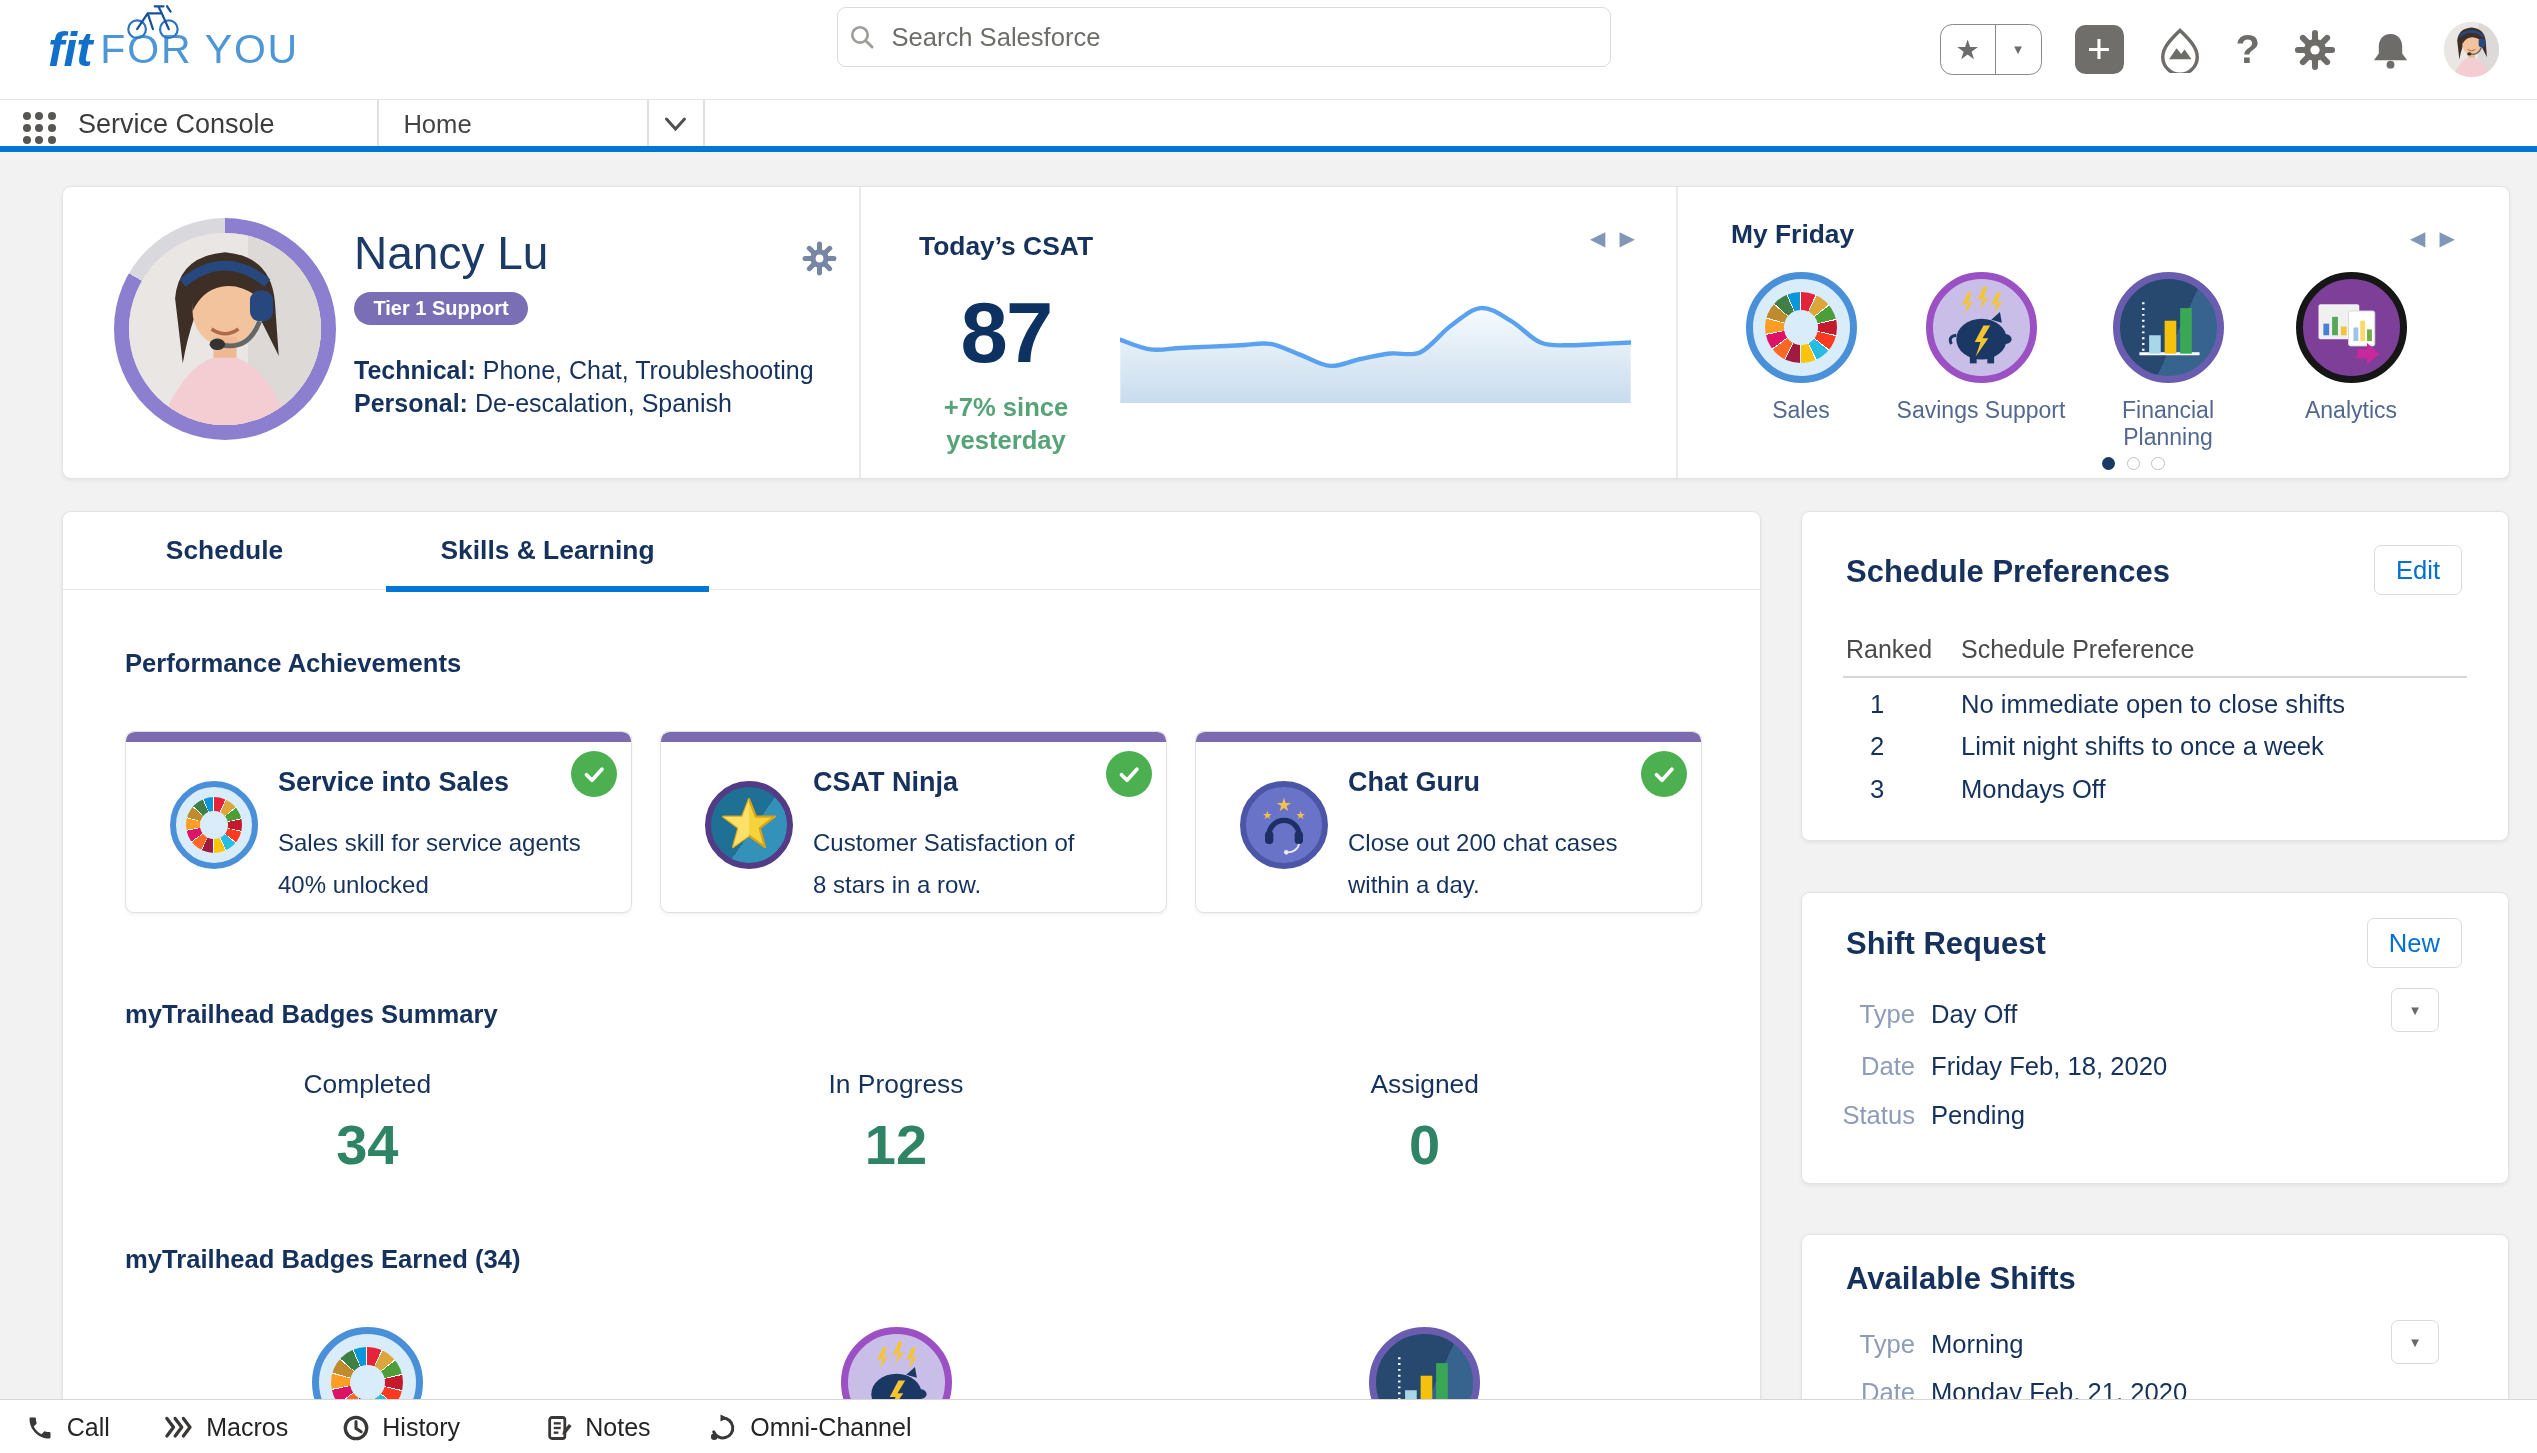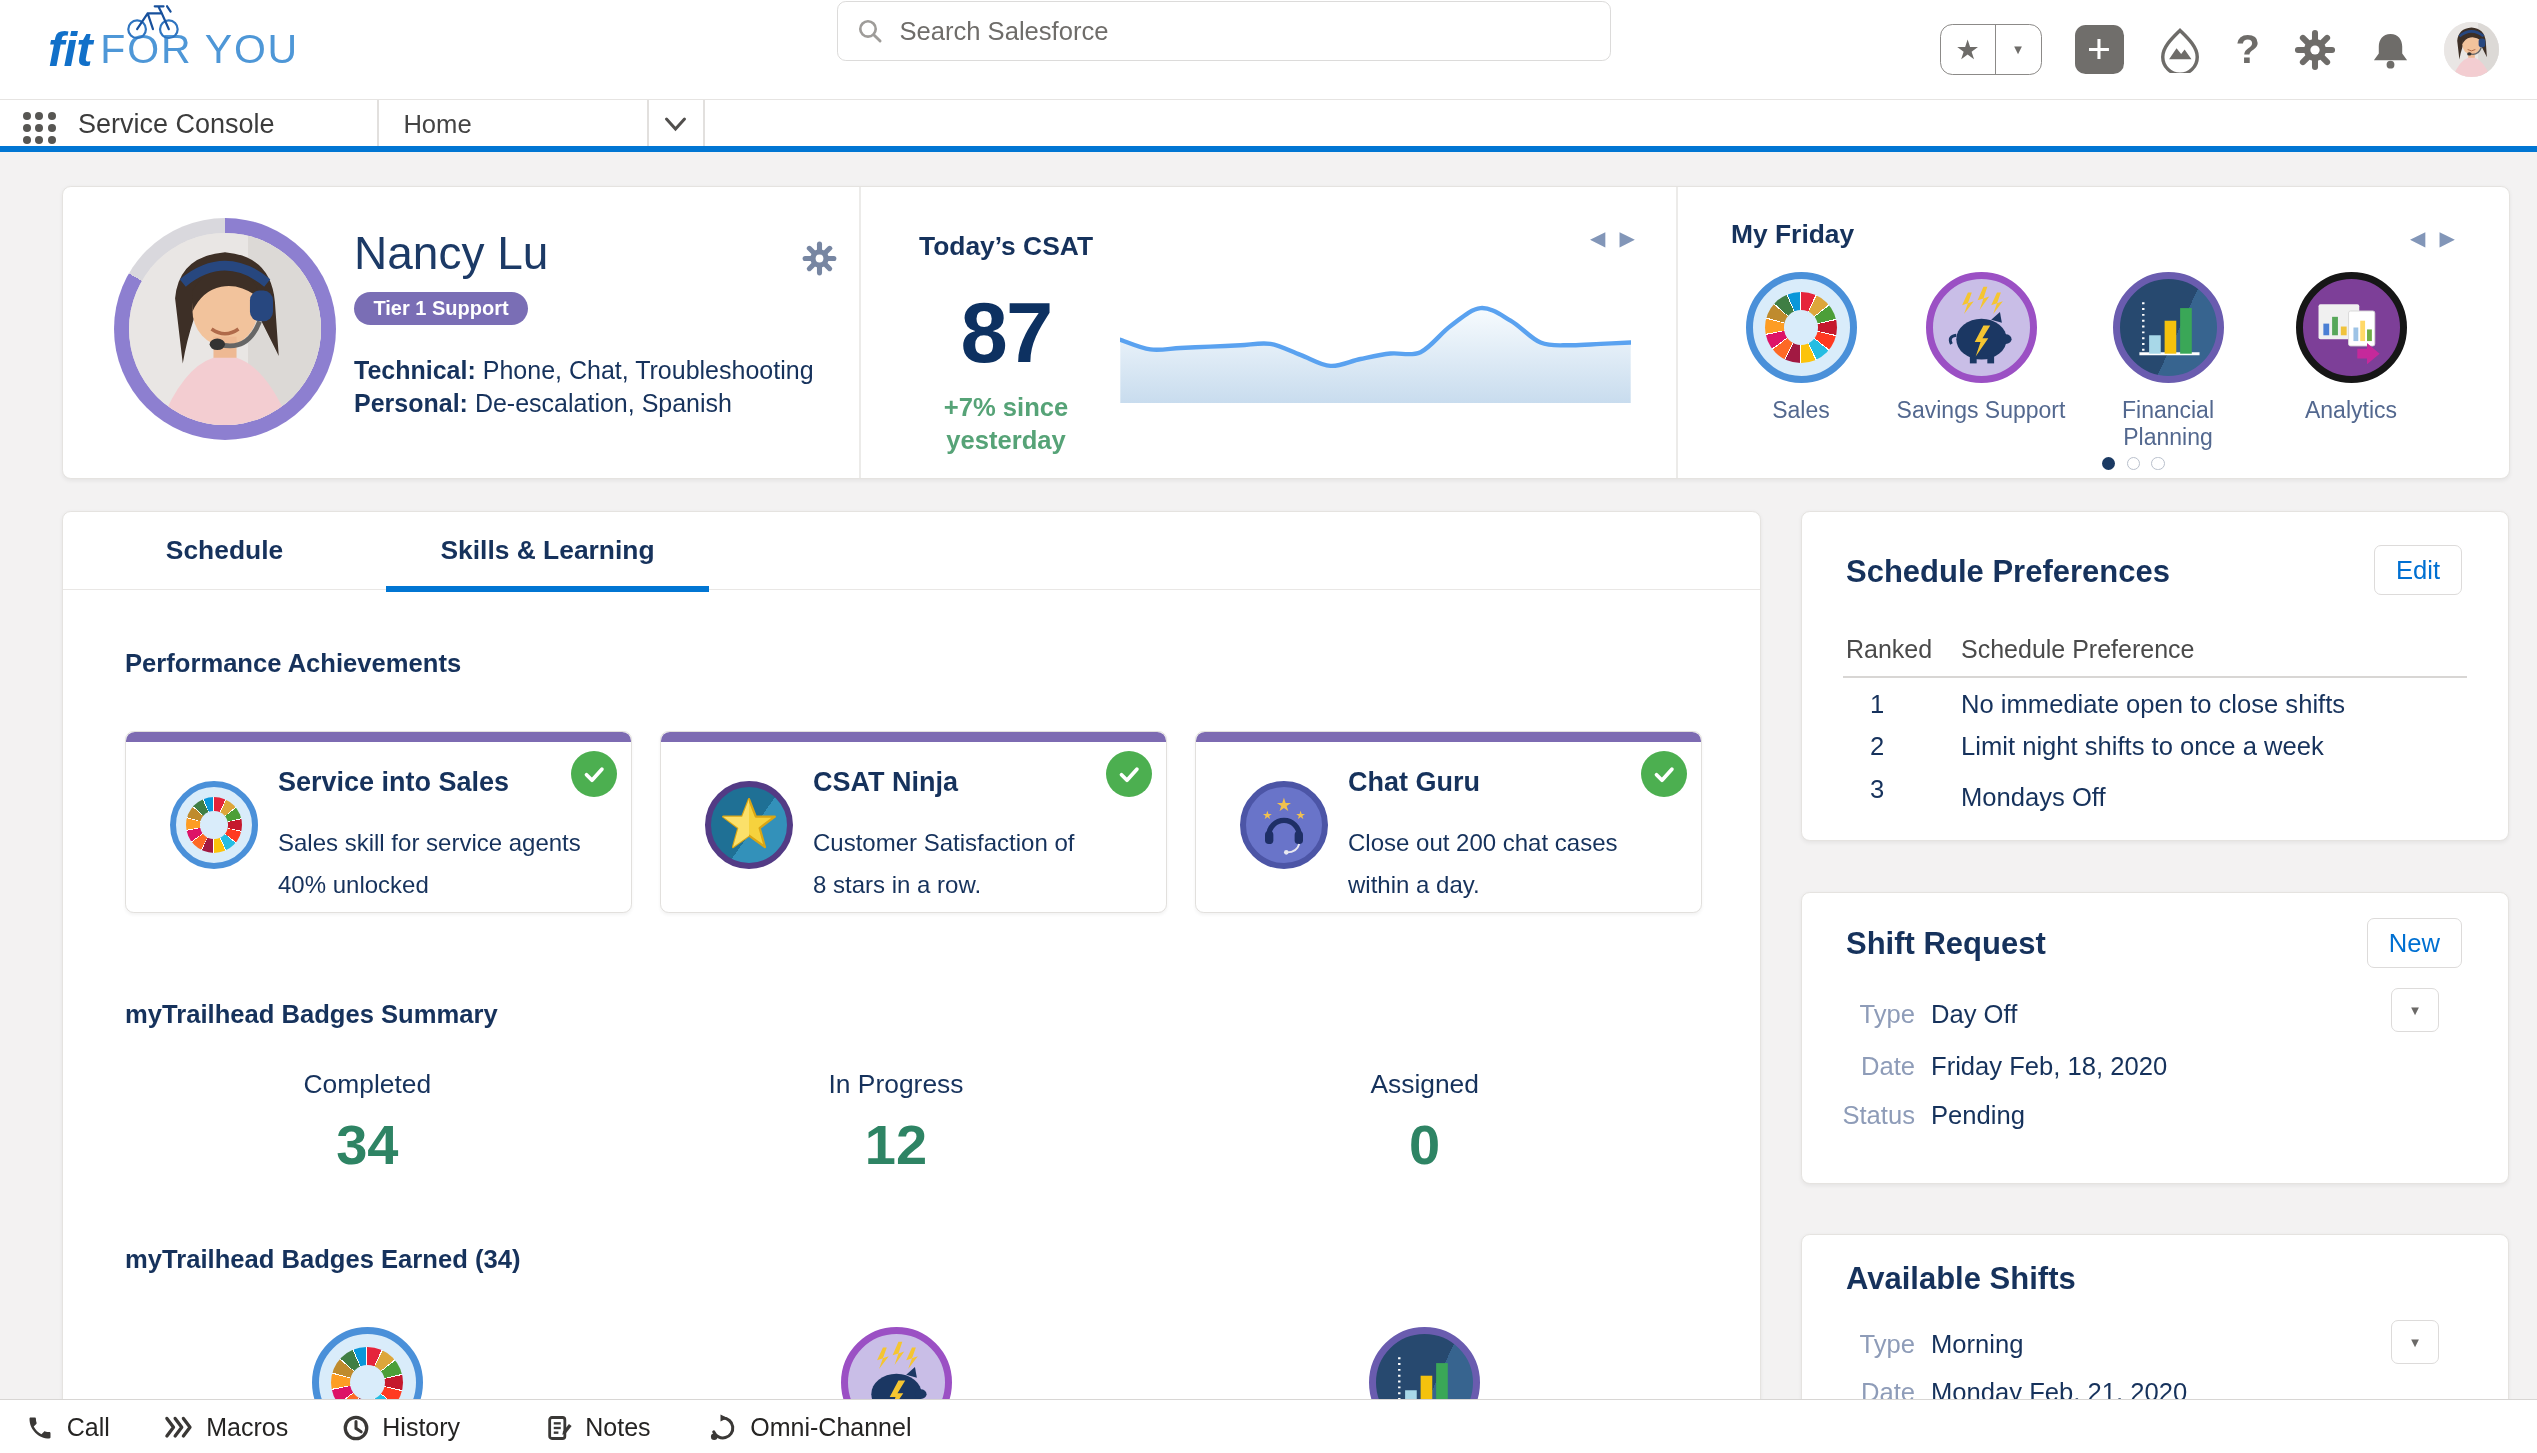--- a/index.html
+++ b/index.html
@@ -6,22 +6,22 @@
   html,body { width:2538px; height:1454px; overflow:hidden; background:#f3f2f2;
               font-family:"Liberation Sans", sans-serif; }
   .screen { position:relative; width:2538px; height:1454px;border-radius:21px; }
 
   
   #ghead { position:absolute; left:0; top:0; width:2538px; height:99px; background:#fff; }
   .logo { position:absolute; left:48px; top:21px; height:56px; display:flex; align-items:center; }
   .logo .fit { font-size:49px; font-weight:800; font-style:italic; color:#1170c9; letter-spacing:-0.9px; }
   .logo .rest { position:relative; font-size:41px; font-weight:300; color:#4e97d7; letter-spacing:1.8px; margin-left:8.8px; }
   .logo .bike { position:absolute; left:23px; top:-26.4px; }
-  .search-box { position:absolute; left:837px; top:1px; width:774px; height:60px; background:#fff;
-    border:1.8px solid #dcdbda; border-radius:8.8px; display:flex; align-items:center; padding:0 19px; }
+  .search-box { position:absolute; left:837px; top:7px; width:774px; height:60px; background:#fff;
+    border:1.8px solid #dcdbda; border-radius:8.8px; display:flex; align-items:center; padding:0 11px; }
   .search-box input { border:none; outline:none; flex:1; font-size:25.6px; color:#16325c; margin-left:16px;
     font-family:"Liberation Sans", sans-serif; background:transparent; }
   .search-box input::placeholder { color:#6f6d6a; }
   .hdr-icons { position:absolute; right:39px; top:0; height:99px; display:flex; align-items:center; gap:33px; }
   .fav-group { width:102px; height:51px; border:1.8px solid #8c8a88; border-radius:12.3px; display:flex; overflow:hidden; }
   .fav-cell { flex:1.2; display:flex; align-items:center; justify-content:center; font-size:27px; color:#6e6c69; }
   .fav-caret { flex:1; display:flex; align-items:center; justify-content:center; font-size:13.2px; color:#6e6c69;
     border-left:1.8px solid #8c8a88; }
   .plus-btn { width:49px; height:49px; border-radius:10.6px; background:#706e6b; color:#fff; display:flex;
     align-items:center; justify-content:center; font-size:41px; font-weight:300; line-height:1; }
@@ -497,21 +497,21 @@
     <div>
       <div class="pref-rank" style="top:178px">1</div>
       <div class="pref-val" style="top:178px">No immediate open to close shifts</div>
     </div>
     <div>
       <div class="pref-rank" style="top:220px">2</div>
       <div class="pref-val" style="top:220px">Limit night shifts to once a week</div>
     </div>
     <div>
       <div class="pref-rank" style="top:263px">3</div>
-      <div class="pref-val" style="top:271px">Mondays Off</div>
+      <div class="pref-val" style="top:263px">Mondays Off</div>
     </div>
   </section>
 
   <section class="card" id="shiftcard">
     <div class="rcard-title" style="top:33px">Shift Request</div>
     <button class="btn" style="top:25px">New</button>
     <div>
       <div class="fld-label" style="top:107px">Type</div>
       <div class="fld-value" style="top:107px">Day Off</div>
       <div class="dd-btn" style="top:95px">▼</div>

